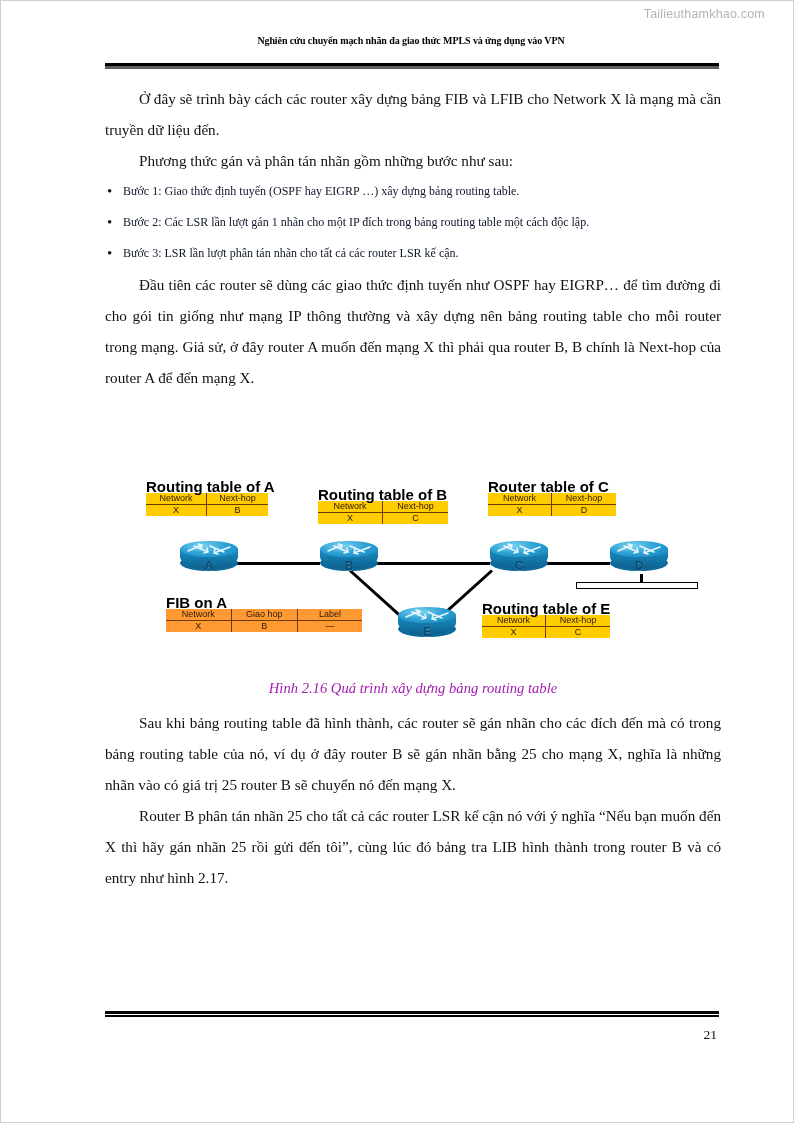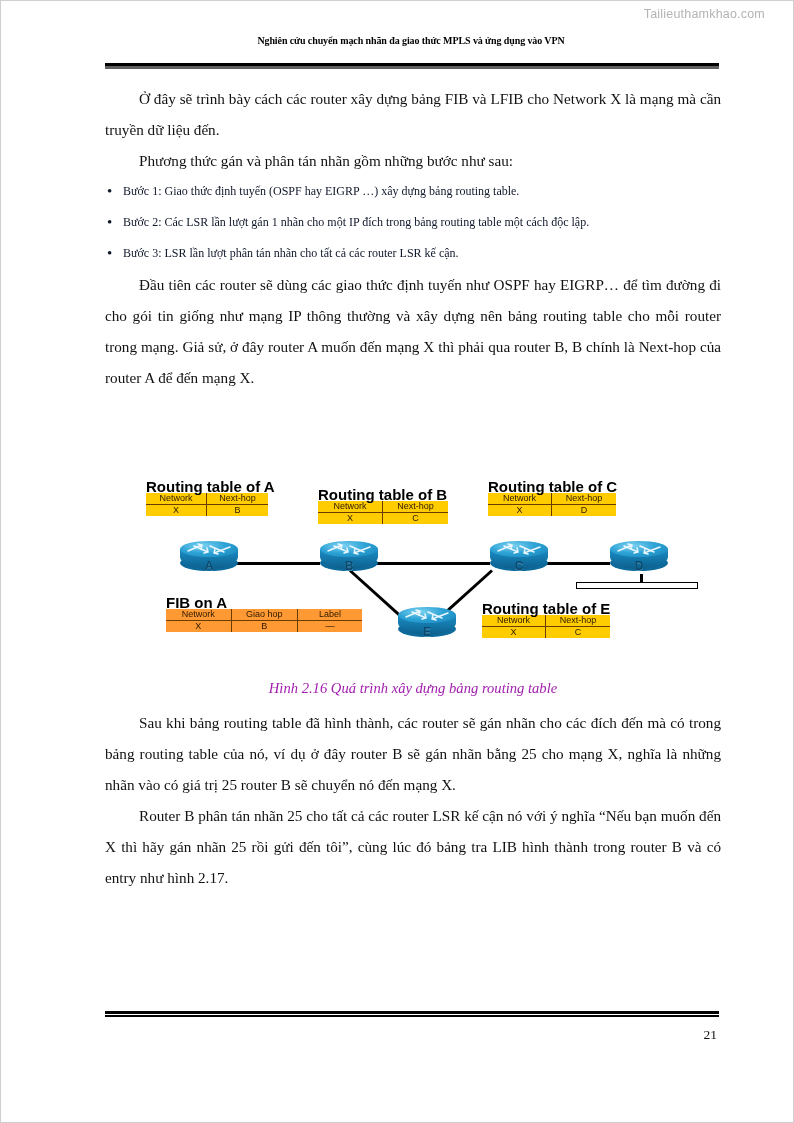--- a/index.html
+++ b/index.html
@@ -380,21 +380,21 @@
           </tr>
           <tr>
             <td class="sep">X</td>
             <td>C</td>
           </tr>
         </tbody>
           </table>
       </div>
 
       <div class="rtable gold" style="left:344px; top:2px; width:128px;">
-        <div class="cap">Routing table of C</div>
+        <div class="cap">Router table of C</div>
         <table>
           <tbody>
               <tr>
             <td class="hdr sep" style="width:64px">Network</td>
             <td class="hdr" style="width:64px">Next-hop</td>
           </tr>
           <tr>
             <td class="sep">X</td>
             <td>D</td>
           </tr>

